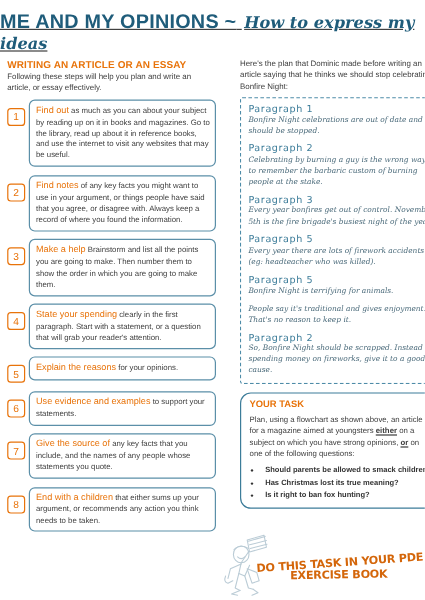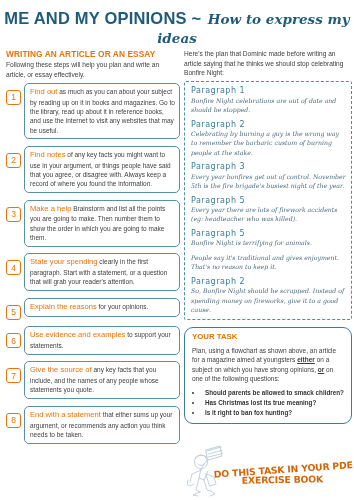--- a/index.html
+++ b/index.html
@@ -11,22 +11,23 @@
     height: 500px;
     background: #ffffff;
     font-family: "Liberation Sans", sans-serif;
     color: #404040;
     overflow: hidden;
     position: relative;
   }
 
   
   .title-bar {
-    text-align: center;
+    text-align: left;
     padding: 9px 0 3px 0;
+    text-decoration: underline;
   }
   .title-main {
     font-size: 16.5px;
     font-weight: bold;
     color: #1F5C7A;
     letter-spacing: 0.2px;
     display: inline;
     vertical-align: middle;
   }
   .title-script {
@@ -39,20 +40,21 @@
     vertical-align: middle;
     margin-left: 2px;
   }
 
   
   .columns {
     display: flex;
     padding: 0 6px;
     box-sizing: border-box;
     width: 354px;
+    gap: 16px;
   }
   .col-left { width: 174px; flex: 0 0 174px; }
   .col-right { width: 168px; flex: 0 0 168px; padding-left: 4px; }
 
   .sec-head {
     font-size: 8.3px;
     font-weight: bold;
     color: #E8730A;
     letter-spacing: 0.1px;
     margin-bottom: 1px;
@@ -236,21 +238,21 @@
         <div class="step">
           <div class="step-num">6</div>
           <div class="step-body"><span class="step-lead">Use evidence and examples</span><span> to support your statements.</span></div>
         </div>
         <div class="step">
           <div class="step-num">7</div>
           <div class="step-body"><span class="step-lead">Give the source of</span><span> any key facts that you include, and the names of any people whose statements you quote.</span></div>
         </div>
         <div class="step">
           <div class="step-num">8</div>
-          <div class="step-body"><span class="step-lead">End with a statement</span><span> that either sums up your argument, or recommends any action you think needs to be taken.</span></div>
+          <div class="step-body"><span class="step-lead">End with a children</span><span> that either sums up your argument, or recommends any action you think needs to be taken.</span></div>
         </div>
       </div>
   </div>
 
   <div class="col-right">
     <div class="sec-intro">Here's the plan that Dominic made before writing an article saying that he thinks we should stop celebrating Bonfire Night:</div>
 
     <div class="plan-box" id="plan-container">
         <div class="para-block">
           <div class="para-head">Paragraph 1</div>

